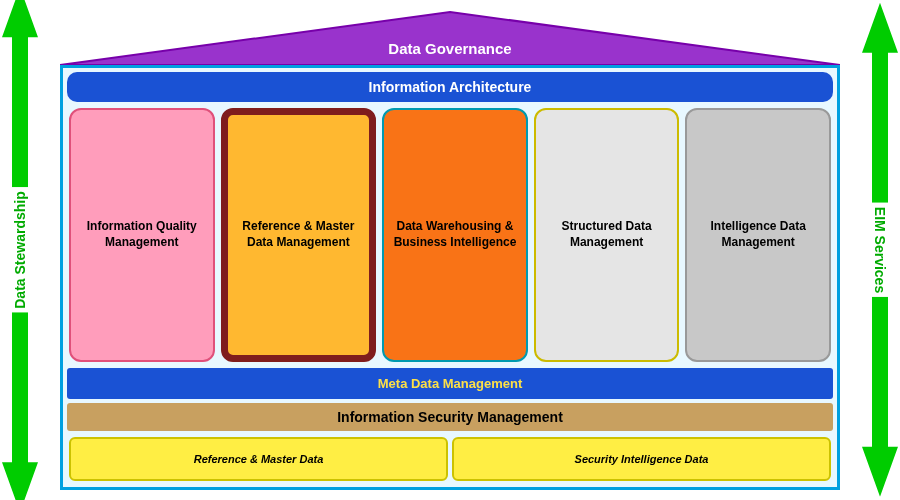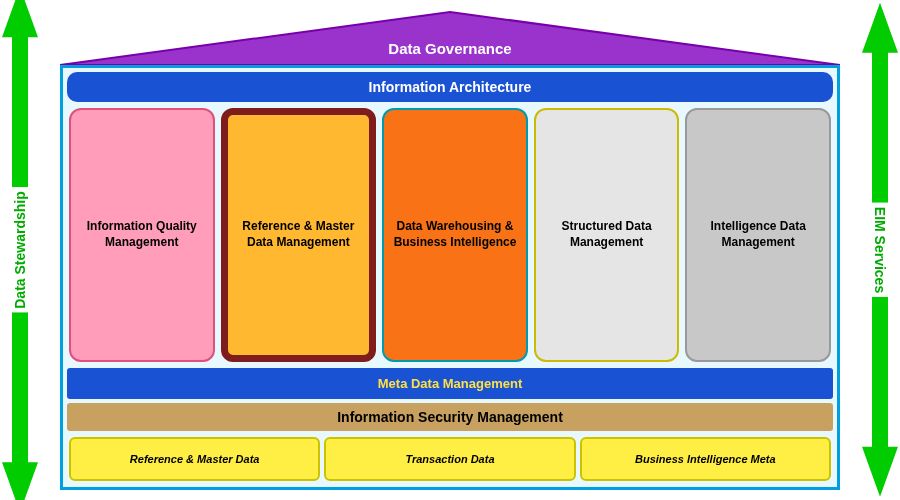--- a/index.html
+++ b/index.html
@@ -250,21 +250,18 @@
 
     <div class="security-bar">
       <span>Information Security Management</span>
     </div>
 
     <div class="data-types-row">
       <div class="data-type-box">
         <span>Reference &amp; Master Data</span>
       </div>
       <div class="data-type-box">
-        <span>Transaction Data</span>
-      </div>
-      <div class="data-type-box">
-        <span>Business Intelligence Meta</span>
+        <span>Security Intelligence Data</span>
       </div>
     </div>
 
   </div>
 </div>
 
 </body></html>

